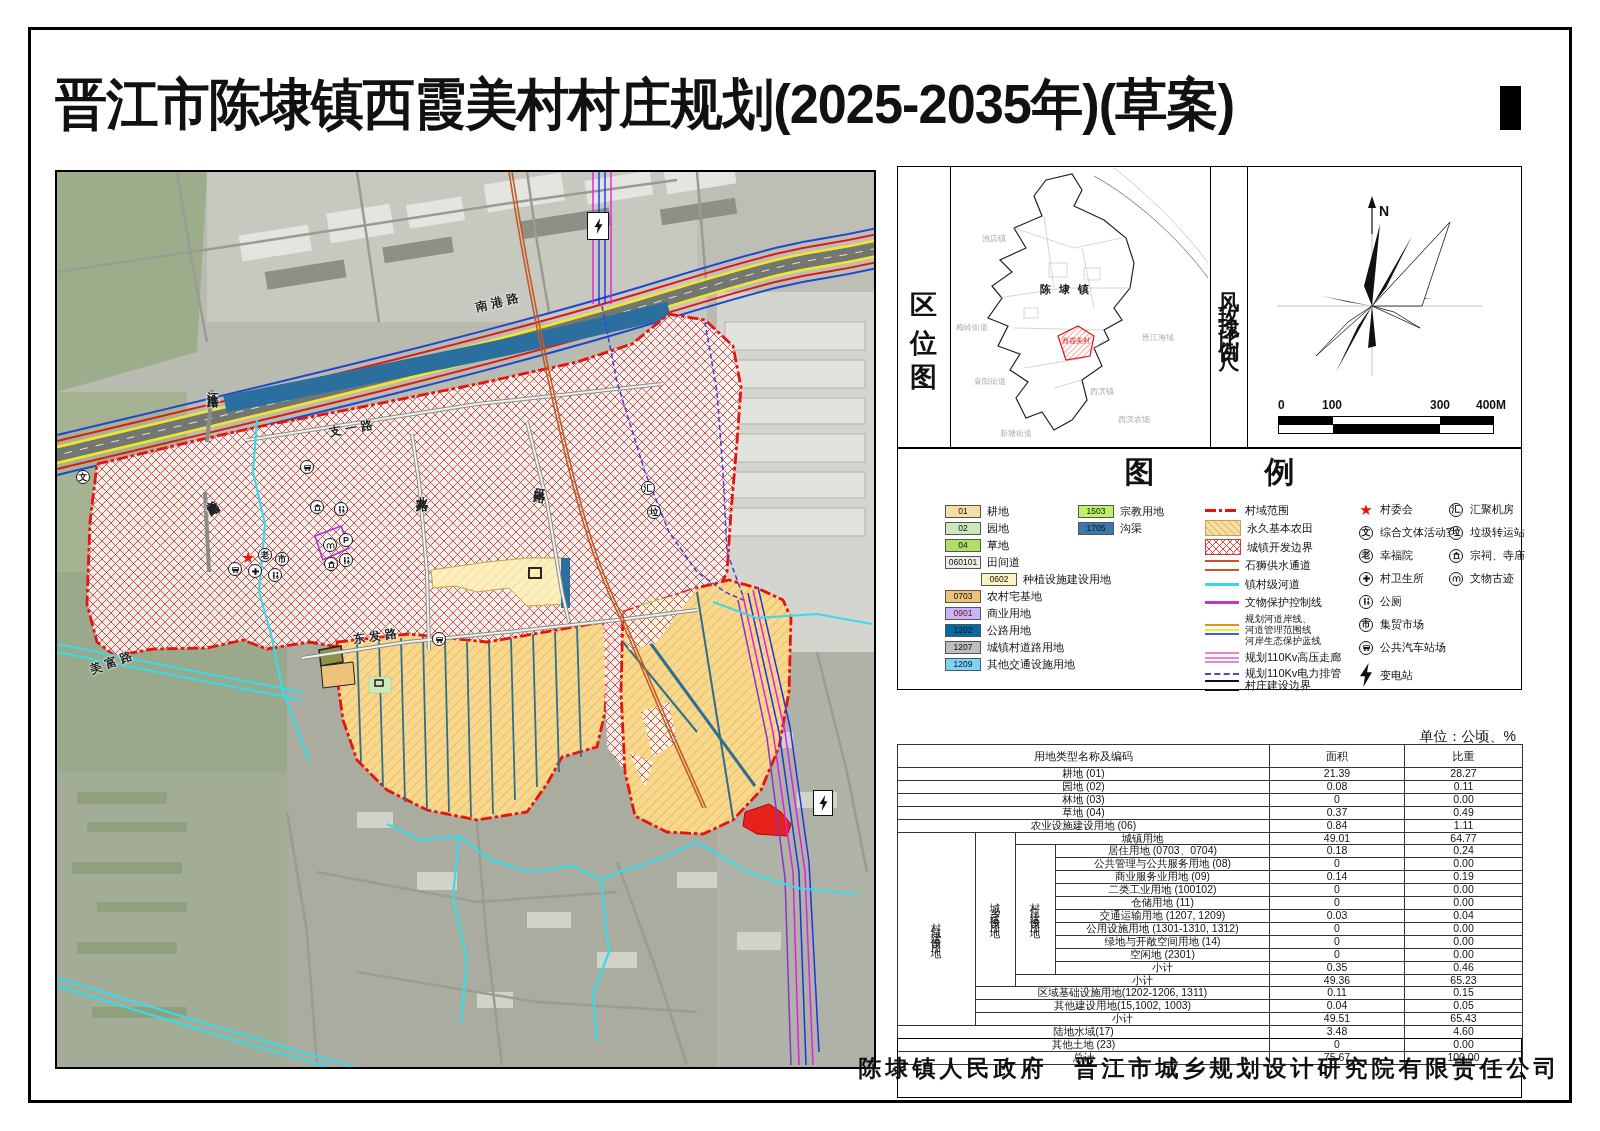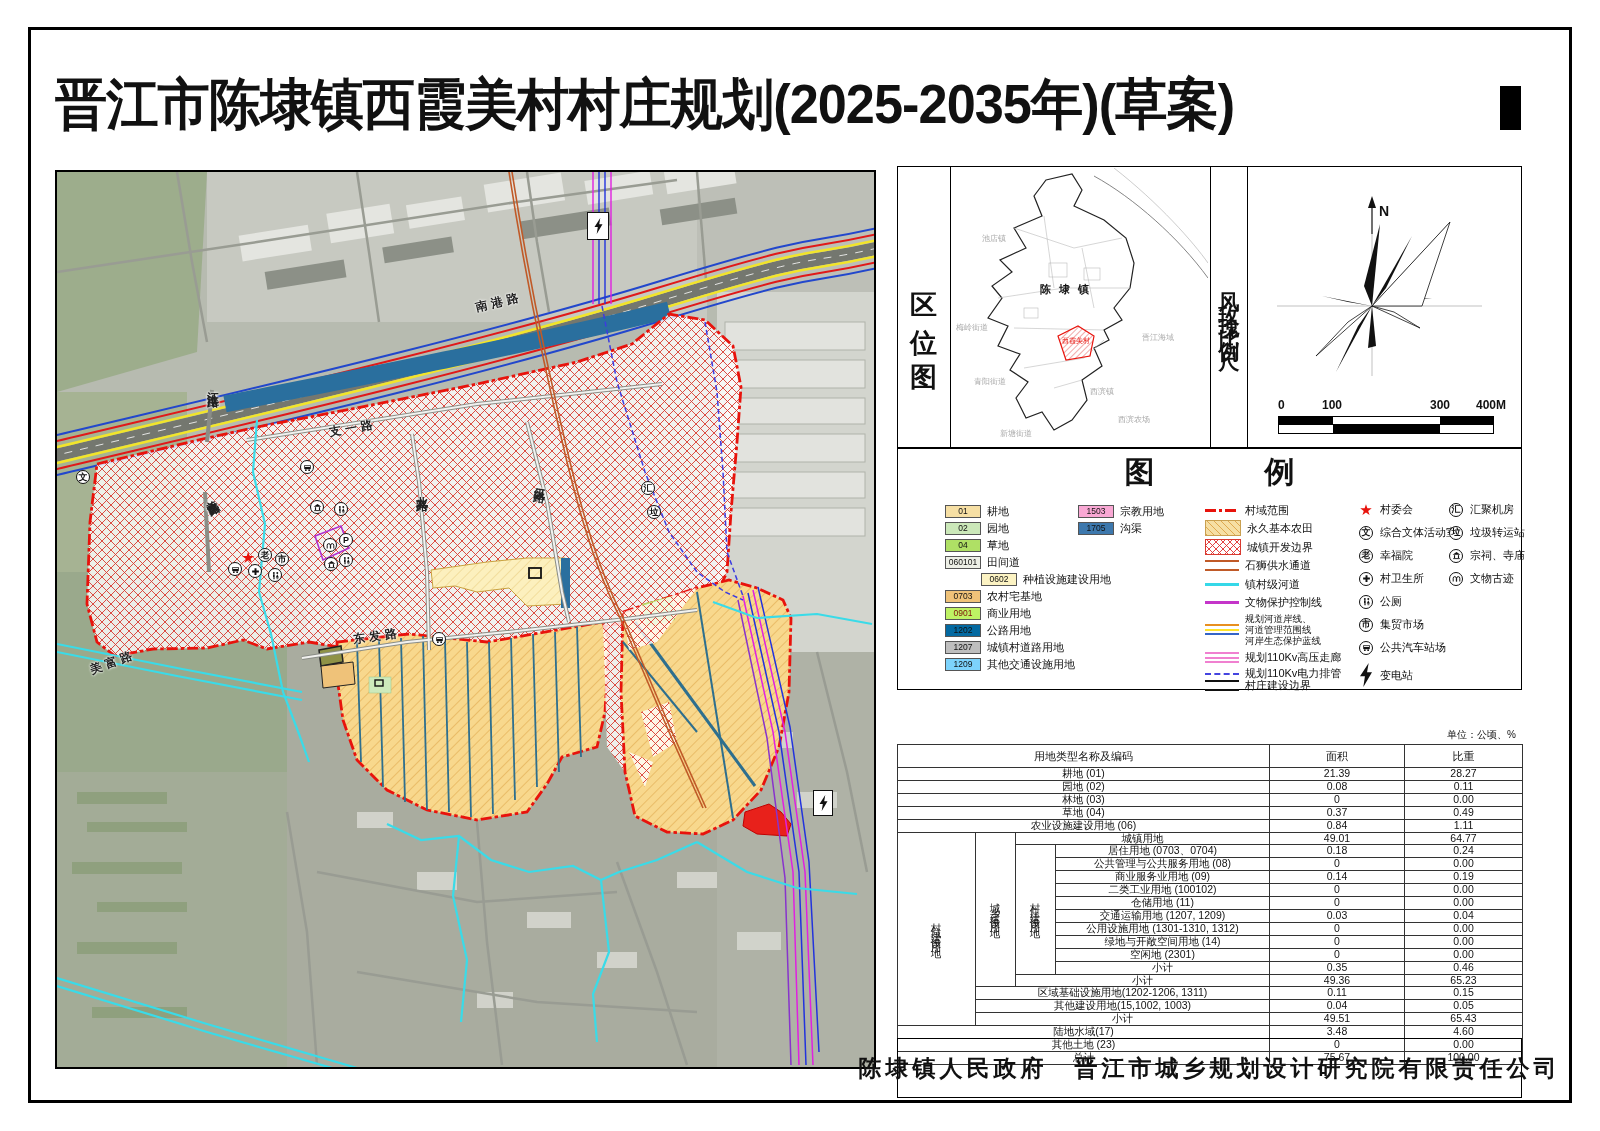--- a/index.html
+++ b/index.html
@@ -73,21 +73,21 @@
   .sw-riverplan{height:11px;background:linear-gradient(#e89020 0 2px,transparent 2px 4.5px,#ffe32b 4.5px 6.5px,transparent 6.5px 9px,#3565c8 9px 11px);}
   .sw-hv{height:11px;background:linear-gradient(#f080d0 0 2px,transparent 2px 4.5px,#f080d0 4.5px 6.5px,transparent 6.5px 9px,#f080d0 9px 11px);}
   .sw-duct{height:0;border-top:2px dashed #4444e0;}
   .sw-vbound{height:7px;border-top:2.5px solid #111;border-bottom:2.5px solid #111;}
   .lic{width:16px;display:flex;justify-content:center;flex:none;}
   .lic .cicon{position:static;}
   .lic .star{position:static;font-size:15px;}
   
   #table-title{left:897px;top:690px;width:625px;height:38px;border:1.5px solid #000;box-sizing:border-box;
       display:flex;align-items:center;justify-content:center;font-size:27px;font-weight:700;letter-spacing:7px;}
-  #unit-note{left:897px;top:728px;width:625px;height:15px;font-size:10px;text-align:right;
+  #unit-note{left:897px;top:728px;width:625px;height:15px;font-size:14px;text-align:right;
       padding-right:6px;box-sizing:border-box;}
   #lu-table{left:897px;top:744px;width:625px;}
   table{border-collapse:collapse;table-layout:fixed;width:625px;font-size:10.5px;}
   td{border:1px solid #333;text-align:center;padding:0;height:11.9px;line-height:11.9px;
       overflow:hidden;white-space:nowrap;}
   tr.hrow td{height:22px;line-height:22px;font-size:11px;}
   .vcell{writing-mode:vertical-rl;text-orientation:upright;letter-spacing:5px;font-size:10.5px;
       line-height:normal;padding:4px 0;}
   
   #footer-box{left:897px;top:1038px;width:625px;height:60px;border:1.5px solid #000;box-sizing:border-box;
@@ -521,38 +521,38 @@
     </div>
   <div class="lrow" style="left:945px;top:572px;padding-left:36px;">
       <div class="chip" style="background-color: rgb(252, 243, 195);">0602</div>
       <div class="llab">种植设施建设用地</div>
     </div>
   <div class="lrow" style="left:945px;top:589px;">
       <div class="chip" style="background-color: rgb(239, 194, 121);">0703</div>
       <div class="llab">农村宅基地</div>
     </div>
   <div class="lrow" style="left:945px;top:606px;">
-      <div class="chip" style="background-color: #bef264; color: rgb(126, 14, 8);">0901</div>
+      <div class="chip" style="background-color: #c4b5fd; color: rgb(126, 14, 8);">0901</div>
       <div class="llab">商业用地</div>
     </div>
   <div class="lrow" style="left:945px;top:623px;">
       <div class="chip" style="background-color: #0369a1;">1202</div>
       <div class="llab">公路用地</div>
     </div>
   <div class="lrow" style="left:945px;top:640px;">
       <div class="chip" style="background-color: rgb(190, 190, 190);">1207</div>
       <div class="llab">城镇村道路用地</div>
     </div>
   <div class="lrow" style="left:945px;top:657px;">
       <div class="chip" style="background-color: #7dd3fc;">1209</div>
       <div class="llab">其他交通设施用地</div>
     </div>
 
   <div class="lrow" style="left:1078px;top:504px;">
-      <div class="chip" style="background-color: #f9a8d4;">1503</div>
+      <div class="chip" style="background-color: #bef264;">1503</div>
       <div class="llab">宗教用地</div>
     </div>
   <div class="lrow" style="left:1078px;top:521px;">
       <div class="chip" style="background-color: rgb(61, 120, 173);">1705</div>
       <div class="llab">沟渠</div>
     </div>
 
   <div class="lrow" style="left:1205px;top:503px;">
       <div class="lsw sw-extent"></div>
       <div class="llab">村域范围</div>

